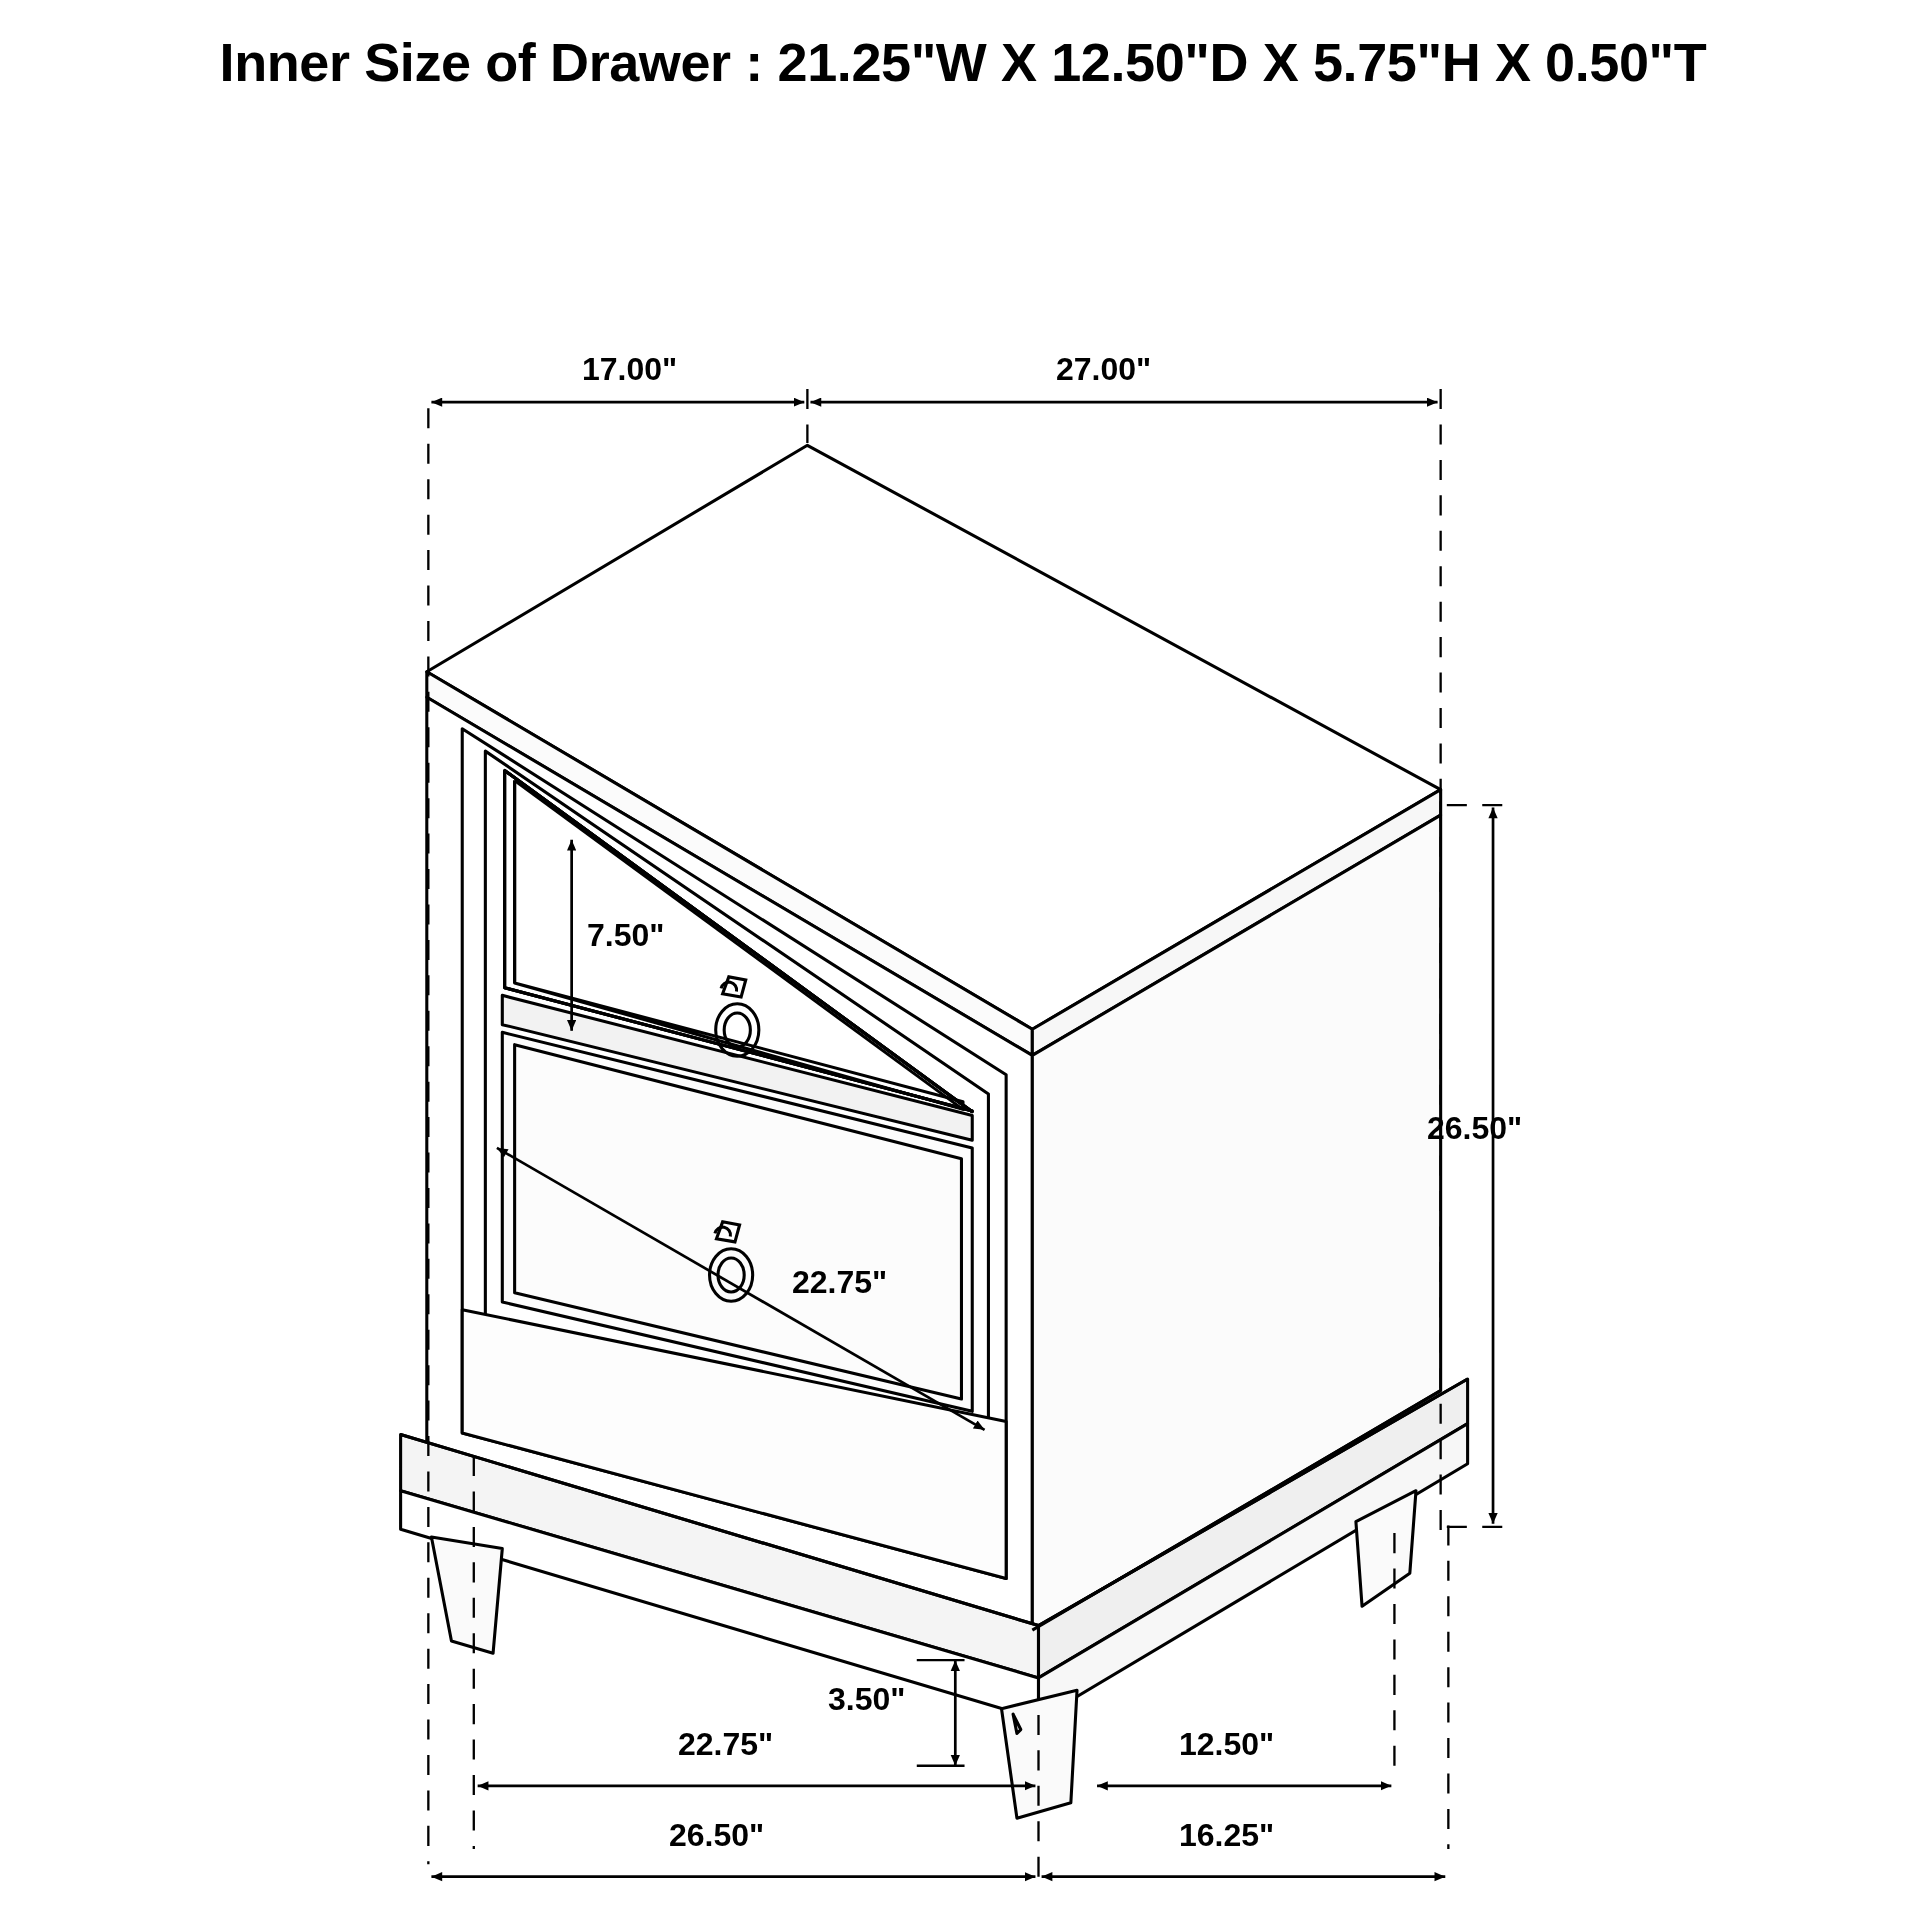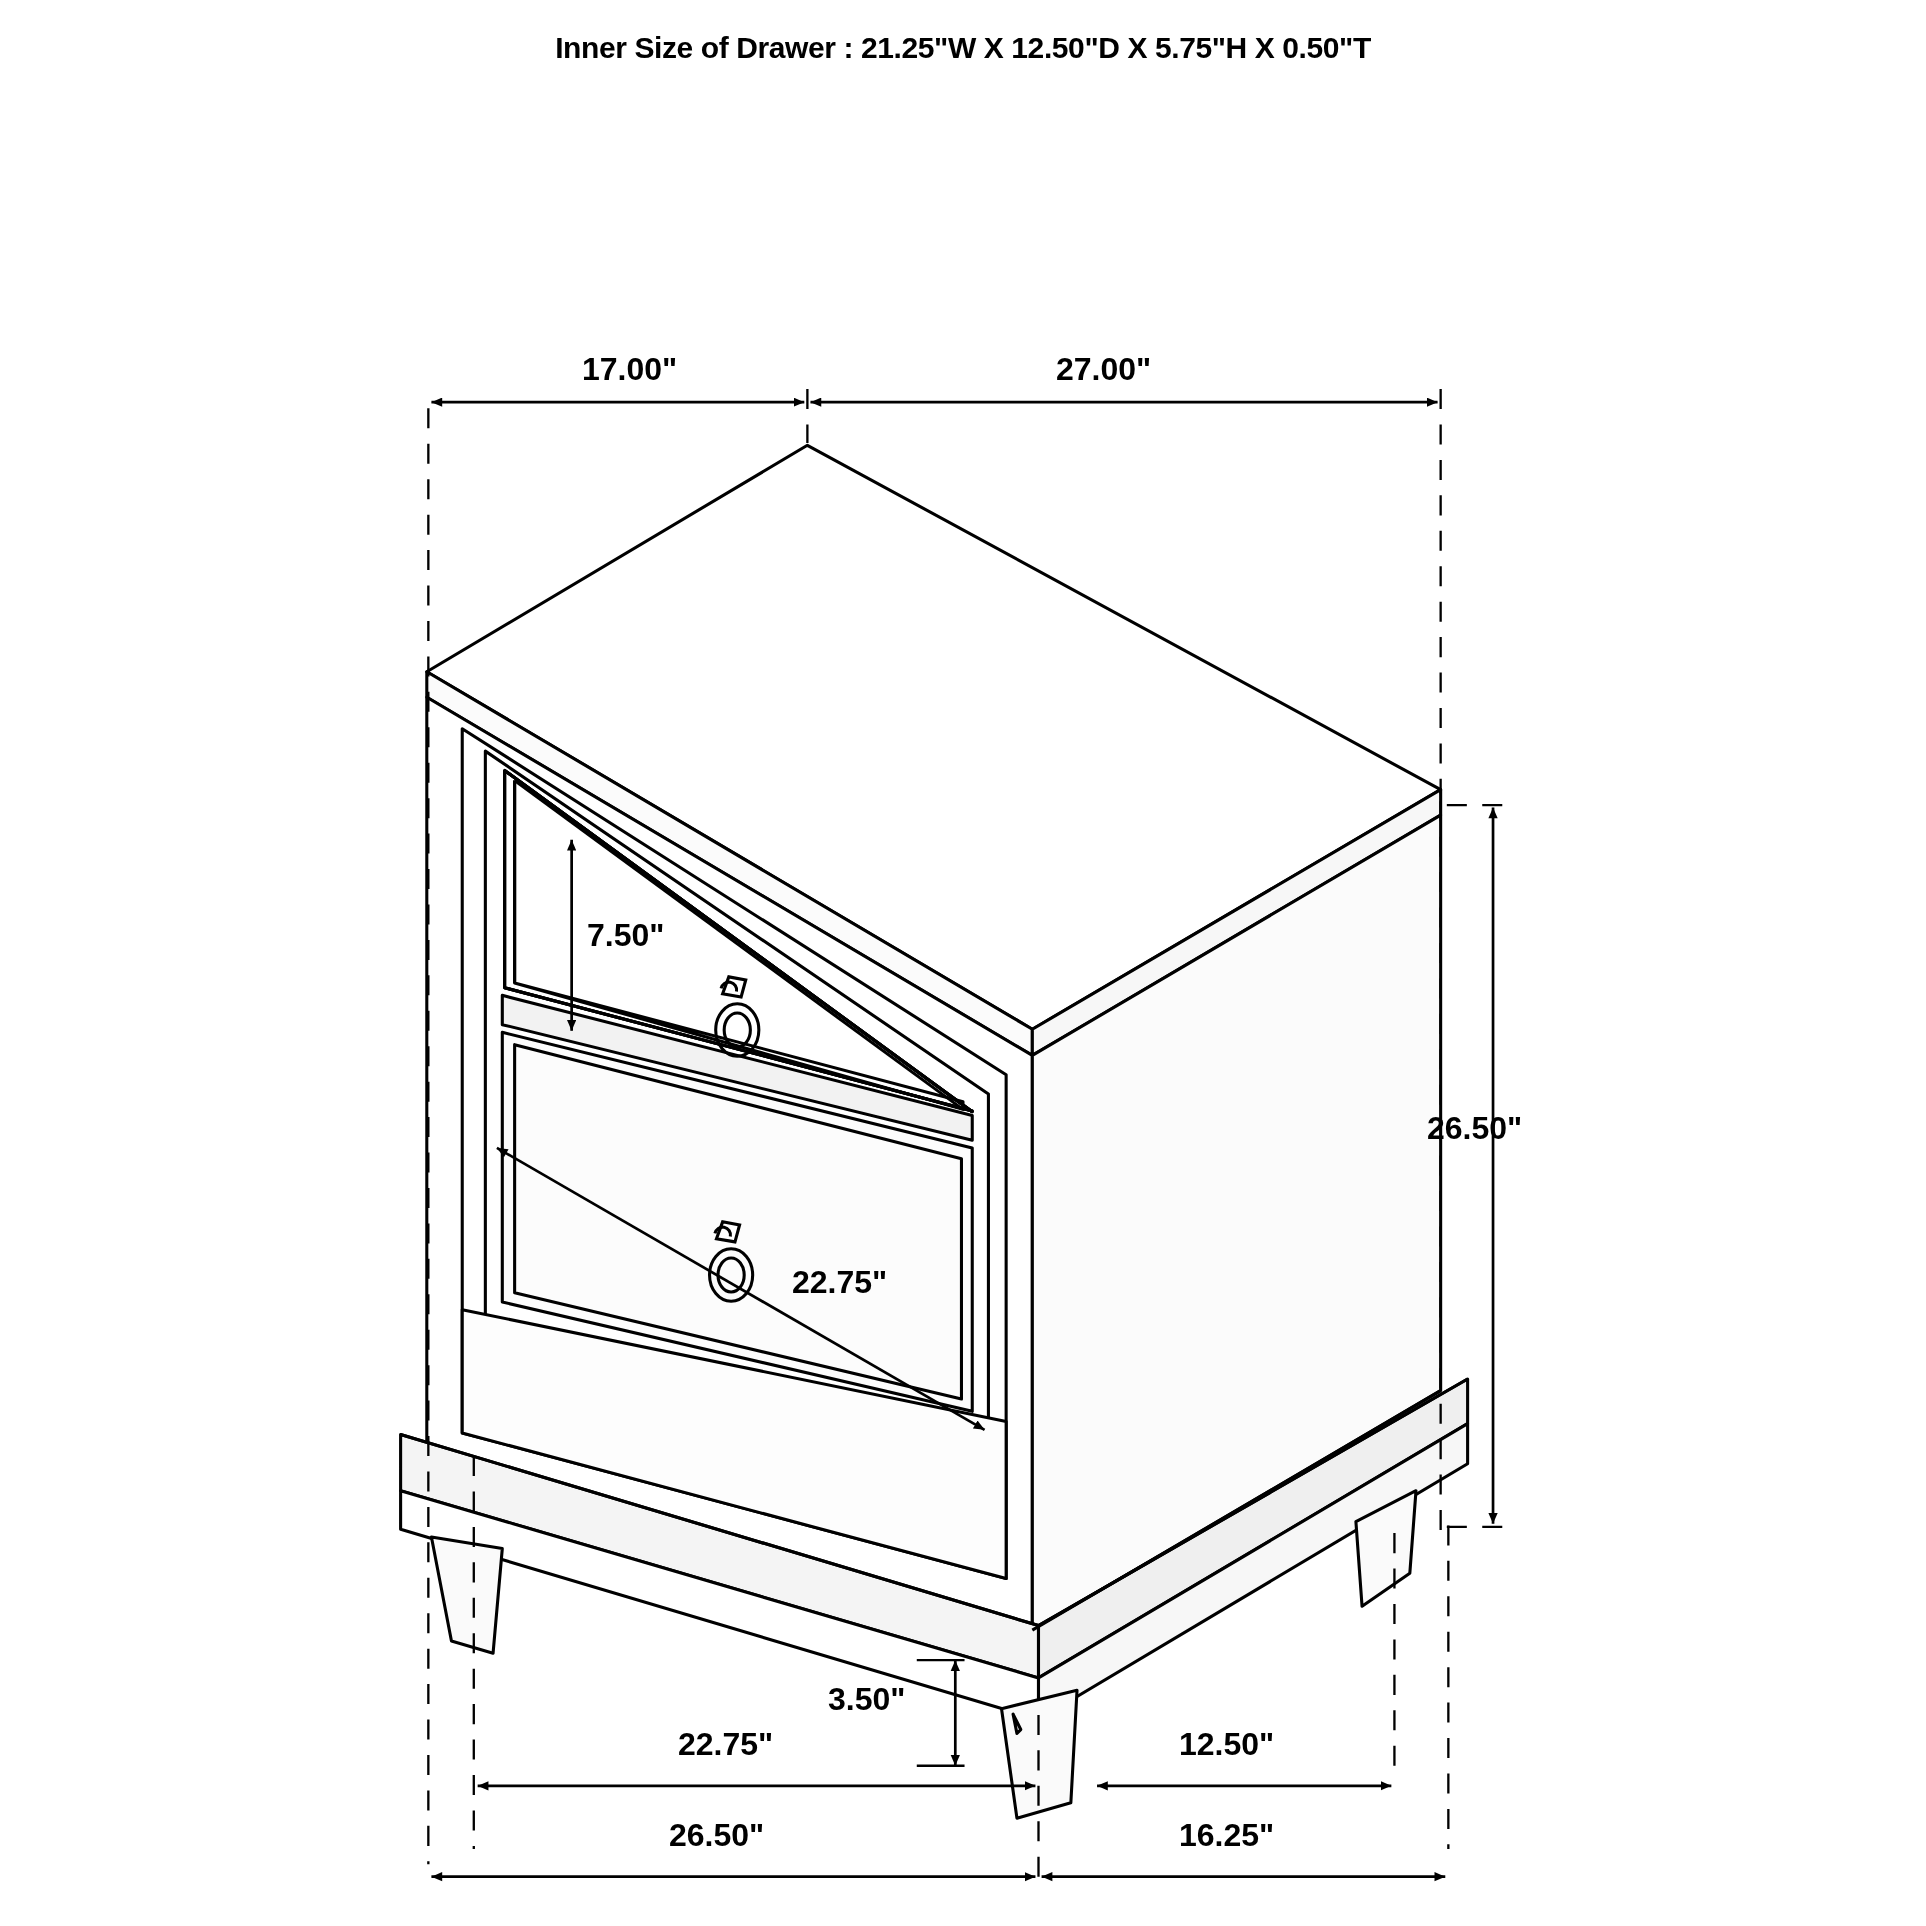--- a/index.html
+++ b/index.html
@@ -20,21 +20,21 @@
     left: 0; top: 0;
     width: 1926px;
     height: 1926px;
   }
   .title {
     position: absolute;
     left: 0;
     top: 31px;
     width: 1926px;
     text-align: center;
-    font-size: 30px;
+    font-size: 54px;
     font-weight: bold;
     letter-spacing: -0.4px;
   }
   svg.figure {
     position: absolute;
     left: 0;
     top: 0;
     width: 1926px;
     height: 1926px;
   }

